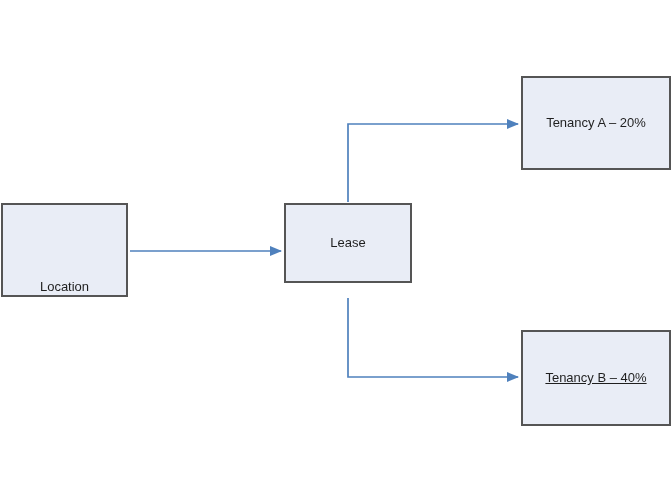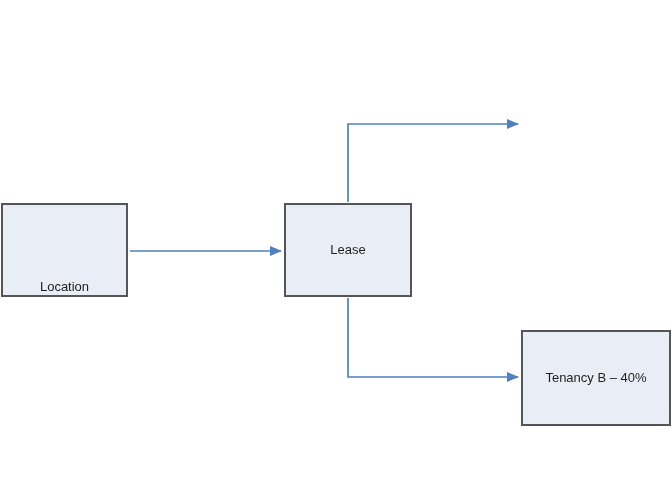--- a/index.html
+++ b/index.html
@@ -44,23 +44,23 @@
     border: 2px solid var(--node-border);
     display: flex;
     align-items: center;
     justify-content: center;
     text-align: center;
     font-size: 13px;
     color: var(--text);
     line-height: 1.2;
   }
   .node-location  { left: 1px;   top: 203px; width: 127px; height: 94px; align-items: flex-end; }
-  .node-lease     { left: 284px; top: 203px; width: 128px; height: 94px; }
+  .node-lease     { left: 284px; top: 203px; width: 128px; height: 80px; }
   .node-tenancy-a { left: 521px; top: 76px;  width: 150px; height: 94px; }
-  .node-tenancy-b { left: 521px; top: 330px; width: 150px; height: 96px; }
+  .node-tenancy-b { left: 521px; top: 330px; width: 150px; height: 96px; text-decoration: underline; }
 </style>
 </head>
 <body>
 
 <div class="canvas">
 
   <svg class="edges-layer" width="672" height="501" viewBox="0 0 672 501" xmlns="http://www.w3.org/2000/svg">
     <defs>
       <marker id="arrow" markerUnits="userSpaceOnUse" markerWidth="12" markerHeight="10" refX="11" refY="5" orient="auto">
         <polygon class="arrowhead" points="0,0 12,5 0,10"></polygon>
@@ -72,18 +72,21 @@
   </svg>
 
   <div class="node node-location">
     <span>Location</span>
   </div>
 
   <div class="node node-lease">
     <span>Lease</span>
   </div>
 
+  <div class="node node-tenancy-a">
+    <span>Tenancy A – 20%</span>
+  </div>
 
   <div class="node node-tenancy-b">
     <span>Tenancy B – 40%</span>
   </div>
 
 </div>
 
 </body></html>

